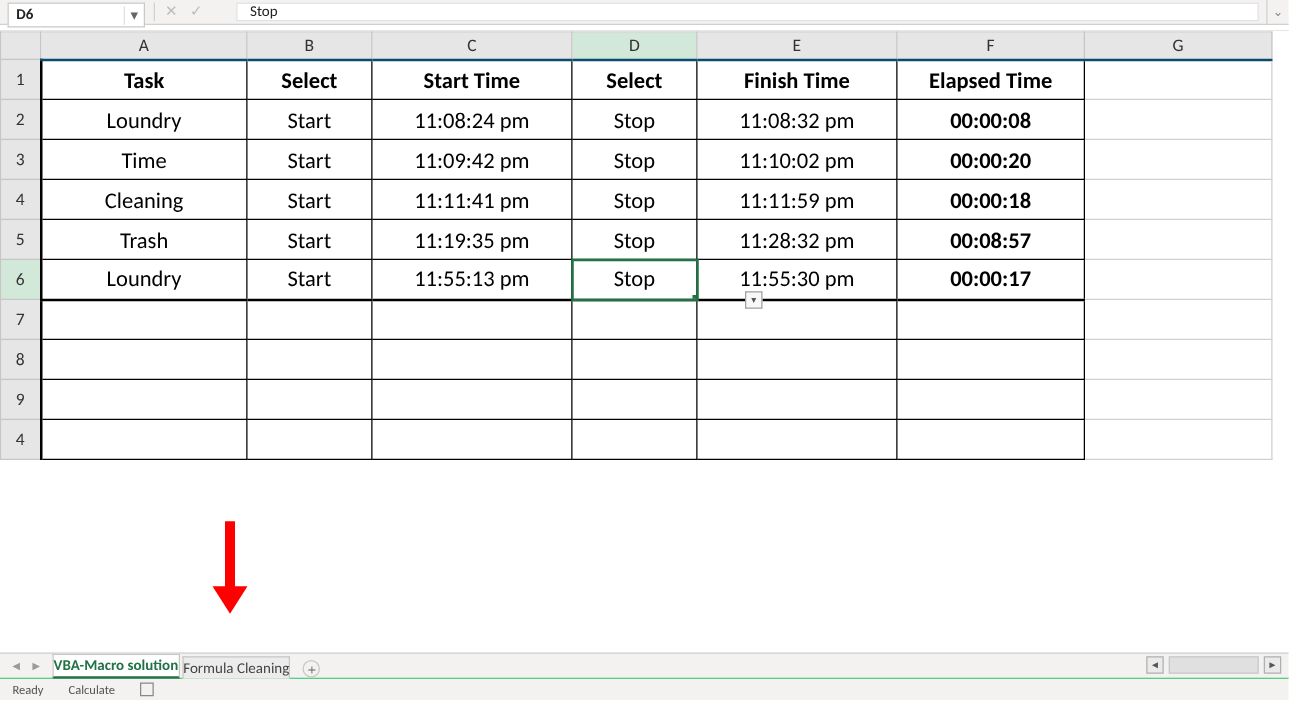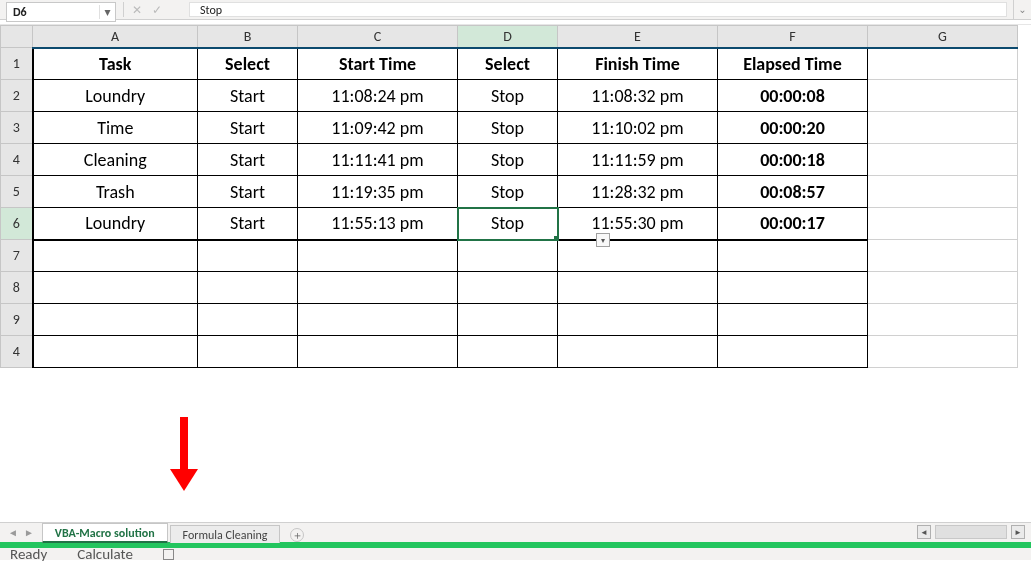--- a/index.html
+++ b/index.html
@@ -111,21 +111,21 @@
     display:flex; align-items:stretch; font-size:12px; color:#444;
     position:relative;
   }
   .tabnav {
     display:flex; align-items:center; gap:6px; padding:0 8px;
     color:#9a9a9a;
   }
   .tabnav span { font-size:10px; }
   .tabs { display:flex; align-items:flex-end; }
   .tab {
-    padding: 2px 12px 1px; border:1px solid #c6c6c6; border-bottom:none;
+    padding: 2px 0 1px; border:1px solid #c6c6c6; border-bottom:none;
     background:#ececec; margin-right:2px; position:relative; top:1px;
   }
   .tab.active {
     background:#fff; font-weight:700; color:#217346;
     border-bottom:2px solid #217346;
   }
   .tab-add {
     width:20px; display:flex; align-items:center; justify-content:center;
     color:#666; border:1px solid #c6c6c6; border-radius:50%;
     height:14px; width:14px; margin:3px 0 0 8px; font-size:11px;
@@ -134,23 +134,23 @@
     position:absolute; right:6px; top:2px; display:flex; gap:4px;
   }
   .hscroll .sbtn {
     width:14px; height:14px; border:1px solid #b0b0b0; background:#eaeaea;
     display:flex; align-items:center; justify-content:center; font-size:8px; color:#555;
   }
   .hscroll .track { width:72px; height:14px; background:#e0e0e0; border:1px solid #c8c8c8; }
 
   
   .status {
-    height:18px; background:#f3f2f1; border-top:6px solid #22c55e;
-    display:flex; align-items:center; gap:30px; padding:0 10px;
-    font-size:15px; color:#555;
+    height:18px; background:#f3f2f1; border-top:1px solid #22c55e;
+    display:flex; align-items:center; gap:20px; padding:0 10px;
+    font-size:10px; color:#555;
   }
 </style>
 </head>
 <body>
 
 <div class="fbar">
   <div class="namebox">
     <span class="nb-text">D6</span>
     <span class="nb-dd">▾</span>
   </div>

